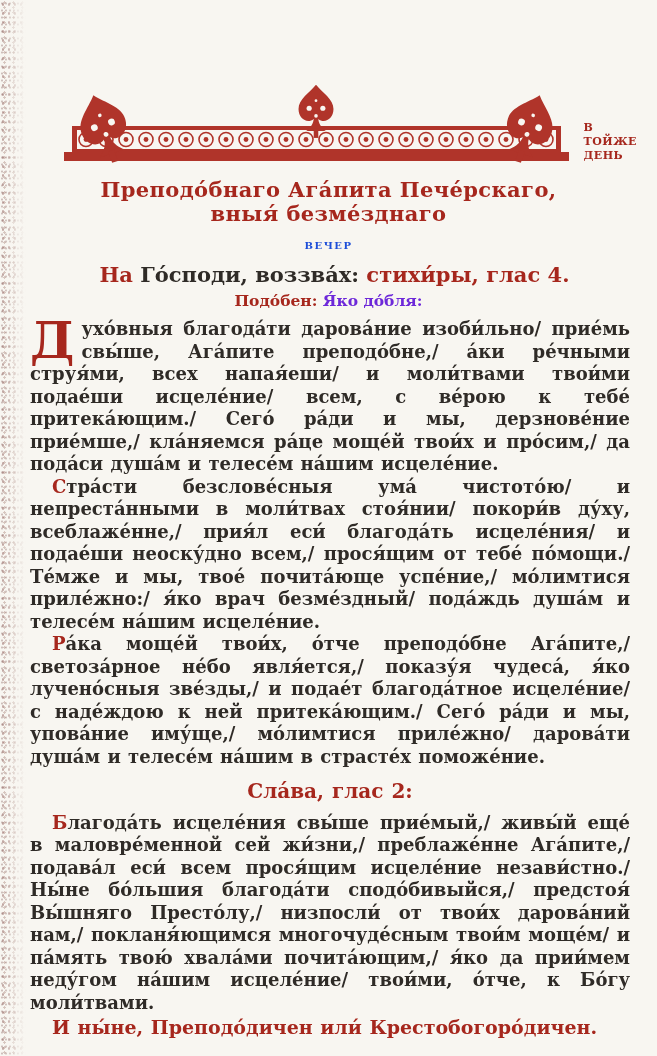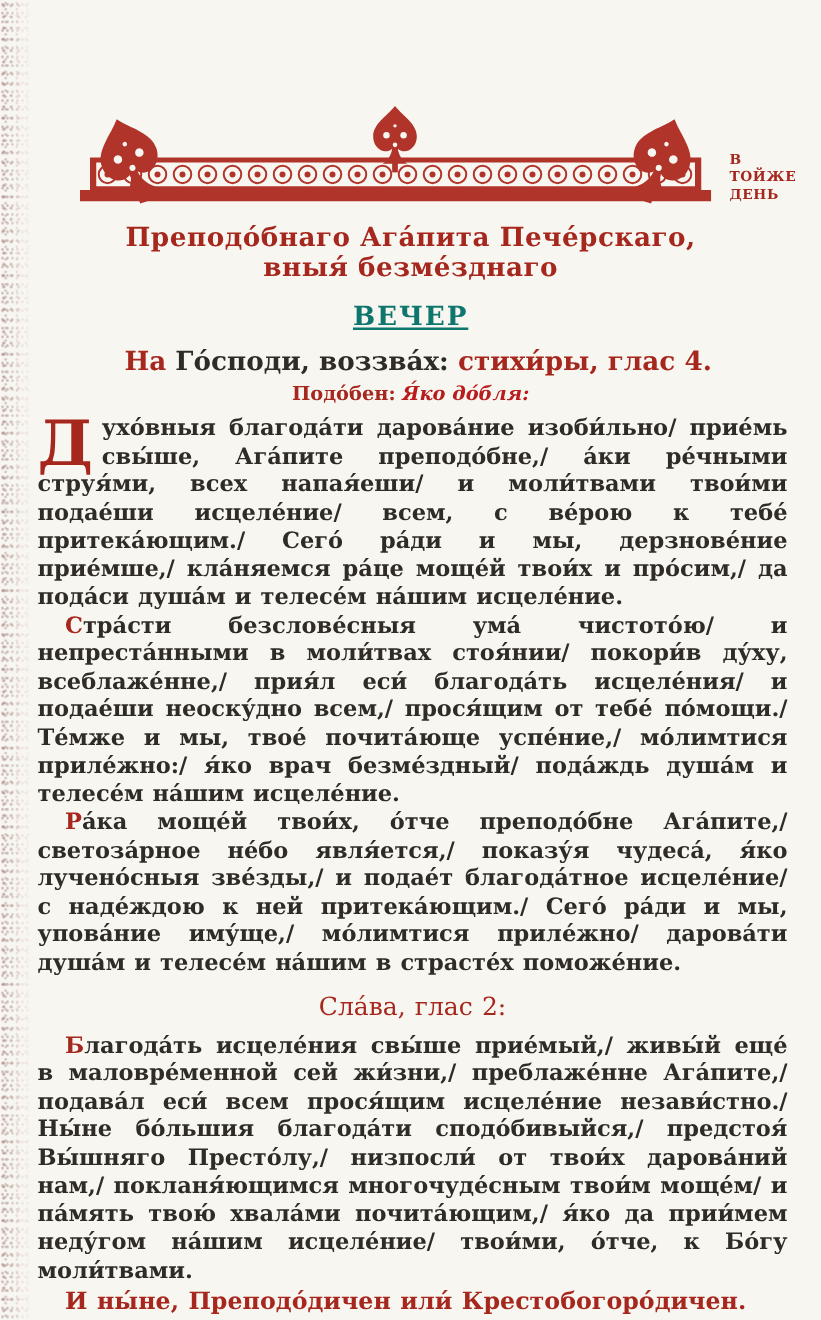--- a/index.html
+++ b/index.html
@@ -40,59 +40,58 @@
     margin: 8px 30px 0 30px;
     text-align: center;
     color: #a6271d; font-weight: bold;
     font-size: 21px; line-height: 24px;
     letter-spacing: .4px;
   }
   .title span { display: block; }
 
   .vecher {
     margin-top: 14px; text-align: center;
-    font-weight: bold; font-size: 21px; letter-spacing: 1.5px;
-    color: #0f766e;
-    text-decoration: underline;
+    font-weight: bold; font-size: 10px; letter-spacing: 1.5px;
+    color: #1d4ed8;
   }
 
   .rubric {
     margin-top: 10px; text-align: center;
     font-weight: bold; font-size: 21px; line-height: 28px; padding-left: 12px;
   }
   .rubric .red { color: #a6271d; }
   .rubric .black { color: #2f2b27; }
 
   .podoben {
     margin-top: 2px; text-align: center;
     font-weight: bold; font-size: 15.5px; line-height: 20px;
   }
   .podoben .red { color: #a6271d; }
-  .podoben .black { color: #b91c1c; font-style: italic; }
+  .podoben .black { color: #6d28d9; }
 
   .bodytext {
     margin: 7px 27px 0 30px;
     font-size: 18px; line-height: 22.5px;
     font-weight: bold;
     text-align: justify;
     word-spacing: 1px;
   }
   .stichera { margin: 0; }
   .stichera.ind { text-indent: 22px; }
   .dropcap {
     float: left;
     color: #a6271d;
     font-size: 50px; line-height: 37px;
     padding-top: 4px; margin-right: 7px;
   }
   .initial { color: #a6271d; }
 
   .slava {
     text-align: center; text-indent: 0;
-    color: #a6271d; font-weight: normal;
+    color: #a6271d; font-weight: bold;
     font-size: 20px;
     margin: 12px 0 9px 0;
   }
 
   .closing {
     margin: 2px 0 0 0;
     text-indent: 22px;
     color: #a6271d; font-weight: bold;
     font-size: 19px;
   }

